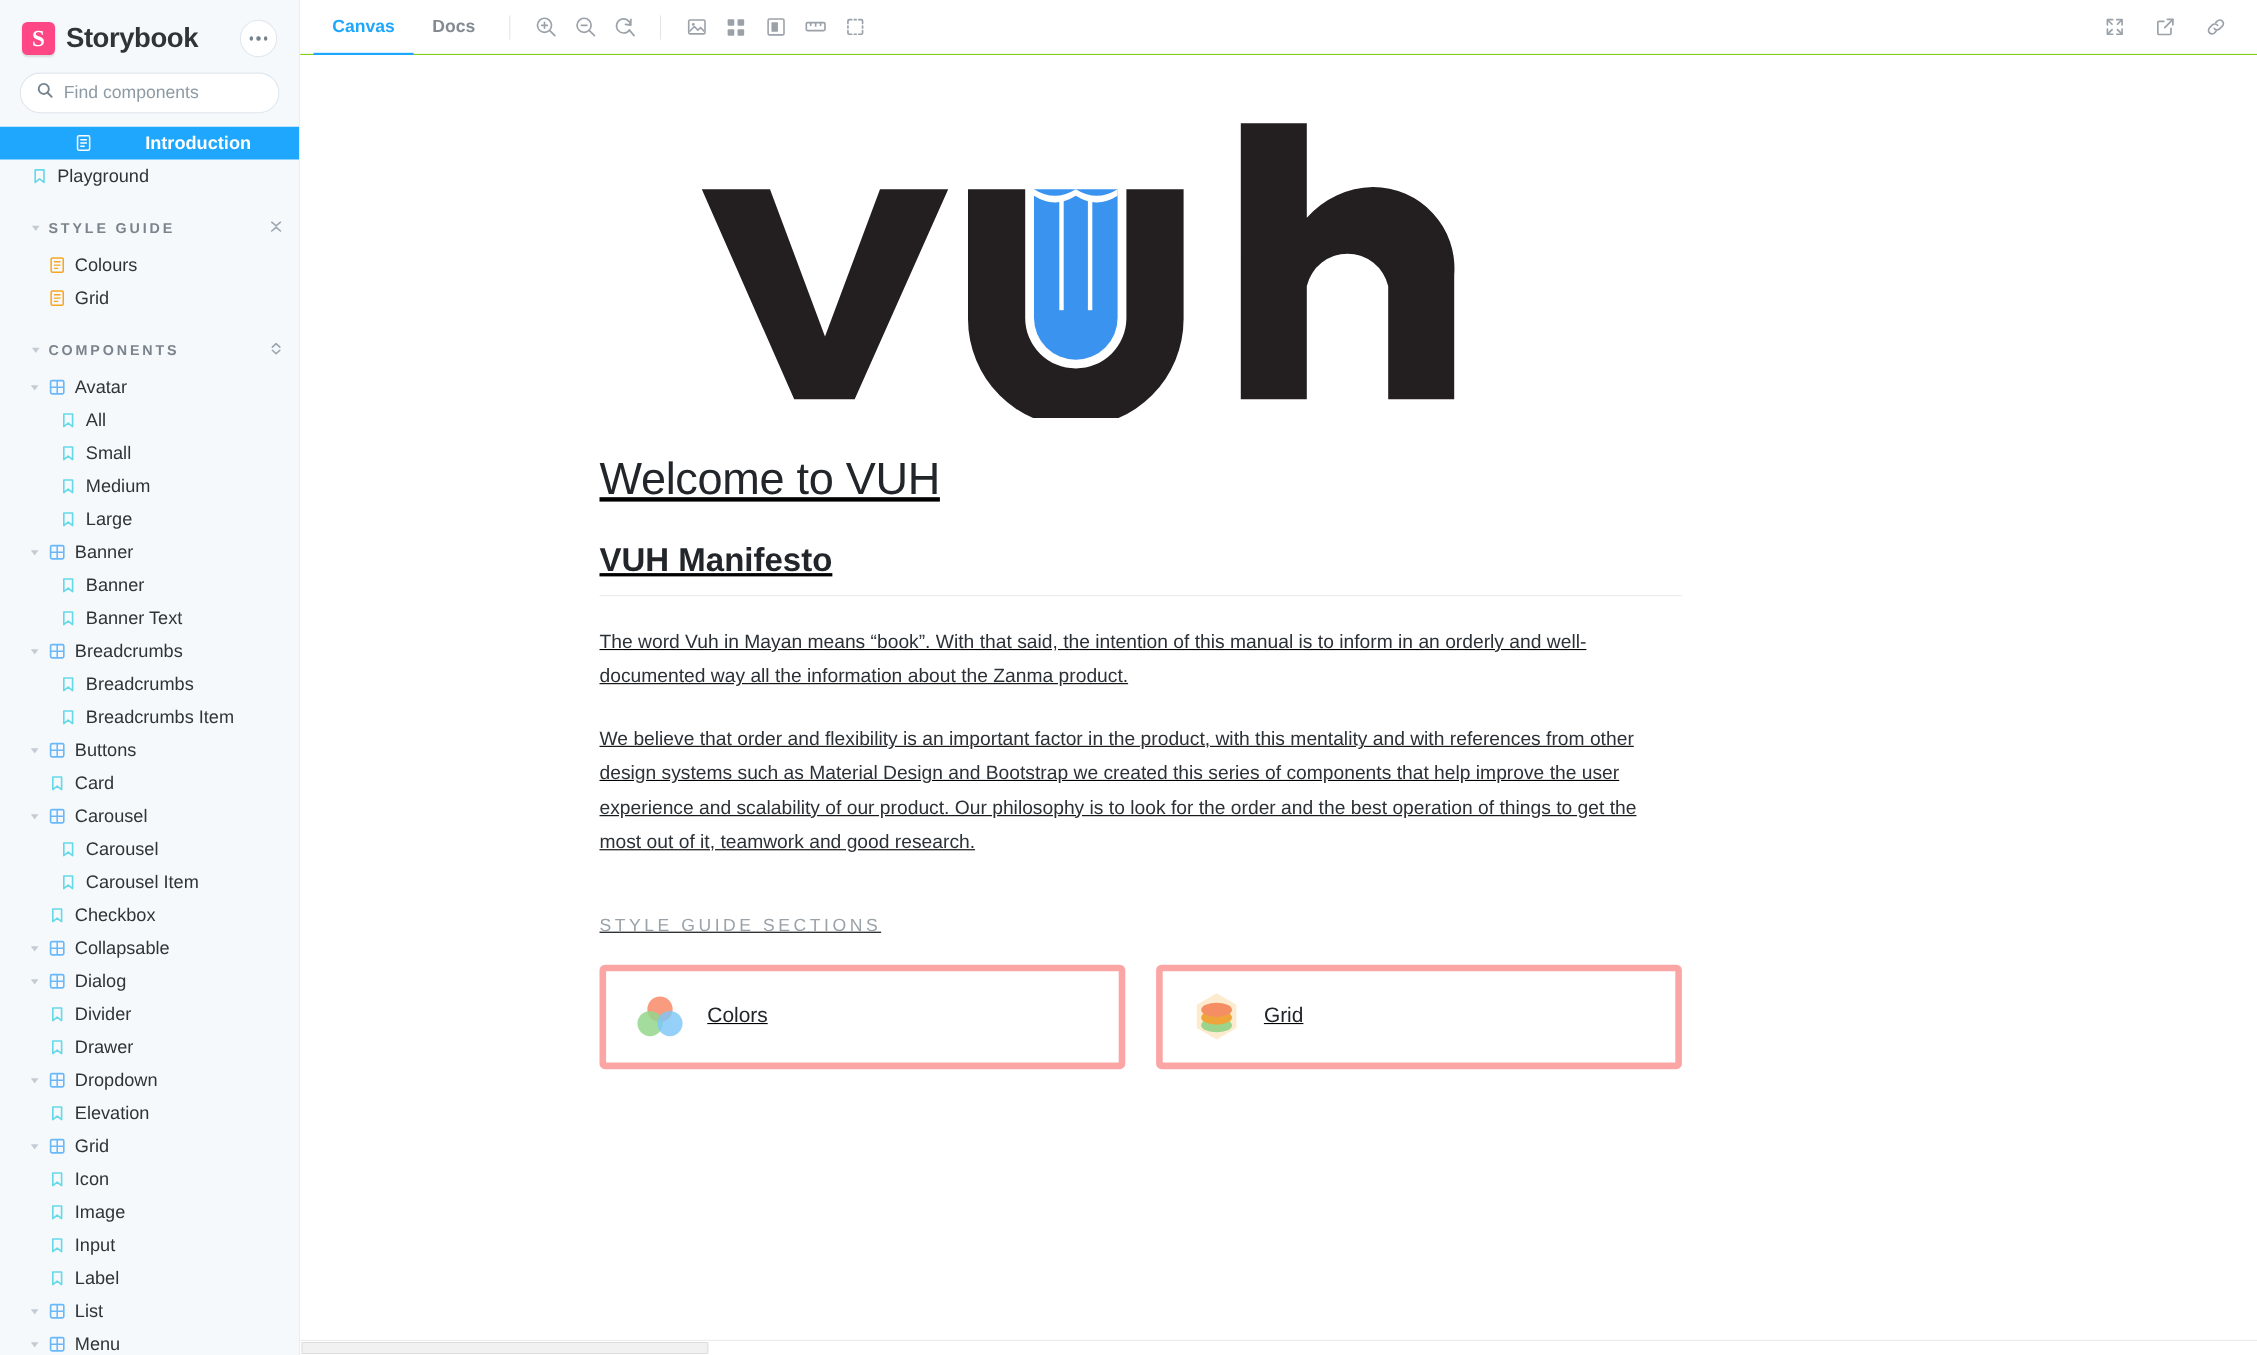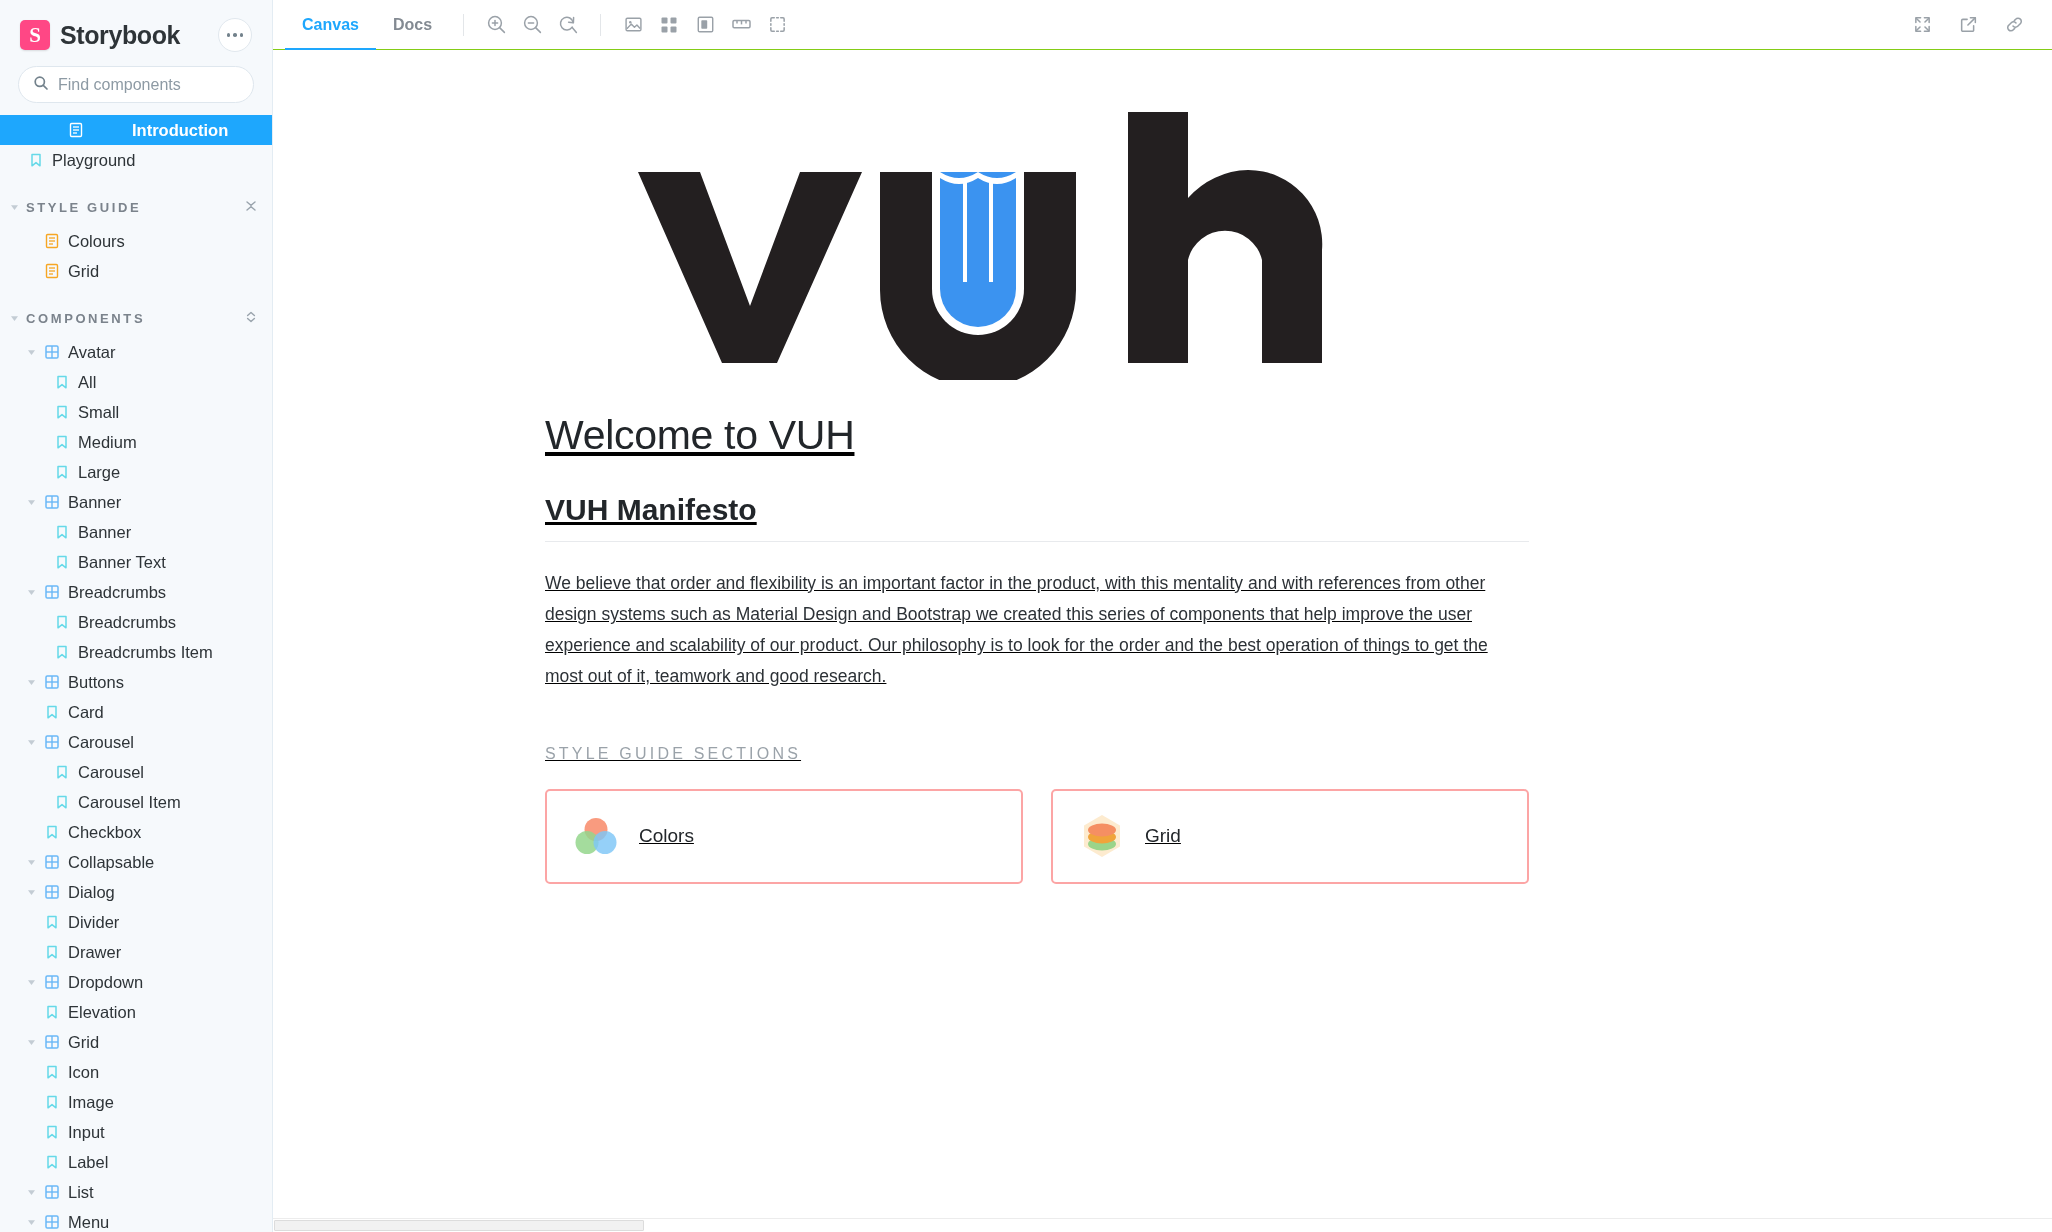--- a/index.html
+++ b/index.html
@@ -79,21 +79,21 @@
   .tree-item .tico { width: 16px; height: 16px; flex-shrink: 0; display:flex; }
   .tree-label { white-space: nowrap; }
 
   .lvl0 { padding-left: 10px; }
   .lvl1 { padding-left: 26px; }
   .lvl2 { padding-left: 36px; }
 
   .tree-section {
     display: flex; align-items: center;
     height: 30px; margin-top: 17px; margin-bottom: 4px;
-    padding-left: 10px; padding-right: 14px;
+    padding-left: 28px; padding-right: 14px;
     font-size: 13px; font-weight: bold; color: #7b838c;
     letter-spacing: 2.6px; cursor: pointer;
   }
   .tree-section .sect-label { flex: 1; }
   .tree-section .caret { width: 10px; flex-shrink: 0; margin-right: 6px; }
 
   
   .main {
     flex: 1; height: 1232px; display: flex; flex-direction: column;
     background: #fff; position: relative; min-width: 0;
@@ -152,21 +152,21 @@
     margin-top: 26px; max-width: 1256px;
   }
   .sections-label {
     margin-top: 52px; font-size: 16px; letter-spacing: 3.2px;
     color: #9aa2a9; font-weight: normal;
   }
   .cards {
     display: flex; gap: 28px; margin-top: 26px; max-width: 1256px;
   }
   .card {
-    flex: 1; height: 95px; border: 2px solid #fca5a5; border-radius: 5px;
+    flex: 1; height: 95px; border: 6px solid #fca5a5; border-radius: 5px;
     display: flex; align-items: center; gap: 20px; padding: 0 26px;
     background: #fff; cursor: pointer;
   }
   .card-label { font-size: 19px; color: #22262A; }
   .card-icon { width: 46px; height: 46px; flex-shrink: 0; }
 
   .hscroll {
     position: absolute; left: 0; bottom: 0; height: 14px;
     width: 100%; background: #fff; border-top: 1px solid #ececec;
   }
@@ -733,20 +733,21 @@
             <line x1="333" y1="70" x2="333" y2="172" stroke="#ffffff" stroke-width="4"></line>
             <line x1="359" y1="70" x2="359" y2="172" stroke="#ffffff" stroke-width="4"></line>
 
             <path d="M496 2 h60 v86 a82 82 0 0 1 60 -28 a74 74 0 0 1 74 80 v113 h-60 V150 a38 38 0 0 0 -74 0 v103 h-60 Z" fill="#231F20"></path>
           </svg>
         </div>
 
         <h1 class="page-h1">Welcome to VUH</h1>
         <h2 class="page-h2">VUH Manifesto</h2>
 
+        <p class="para">The word Vuh in Mayan means “book”. With that said, the intention of this manual is to inform in an orderly and well-documented way all the information about the Zanma product.</p>
         <p class="para">We believe that order and flexibility is an important factor in the product, with this mentality and with references from other design systems such as Material Design and Bootstrap we created this series of components that help improve the user experience and scalability of our product. Our philosophy is to look for the order and the best operation of things to get the most out of it, teamwork and good research.</p>
 
         <div class="sections-label">STYLE GUIDE SECTIONS</div>
 
         <div class="cards">
           <div class="card">
             <span class="card-icon">
               <svg width="46" height="46" viewBox="0 0 46 46">
                 <g opacity="0.88">
                   <circle cx="23" cy="16.5" r="11.5" fill="#F98E6E"></circle>

